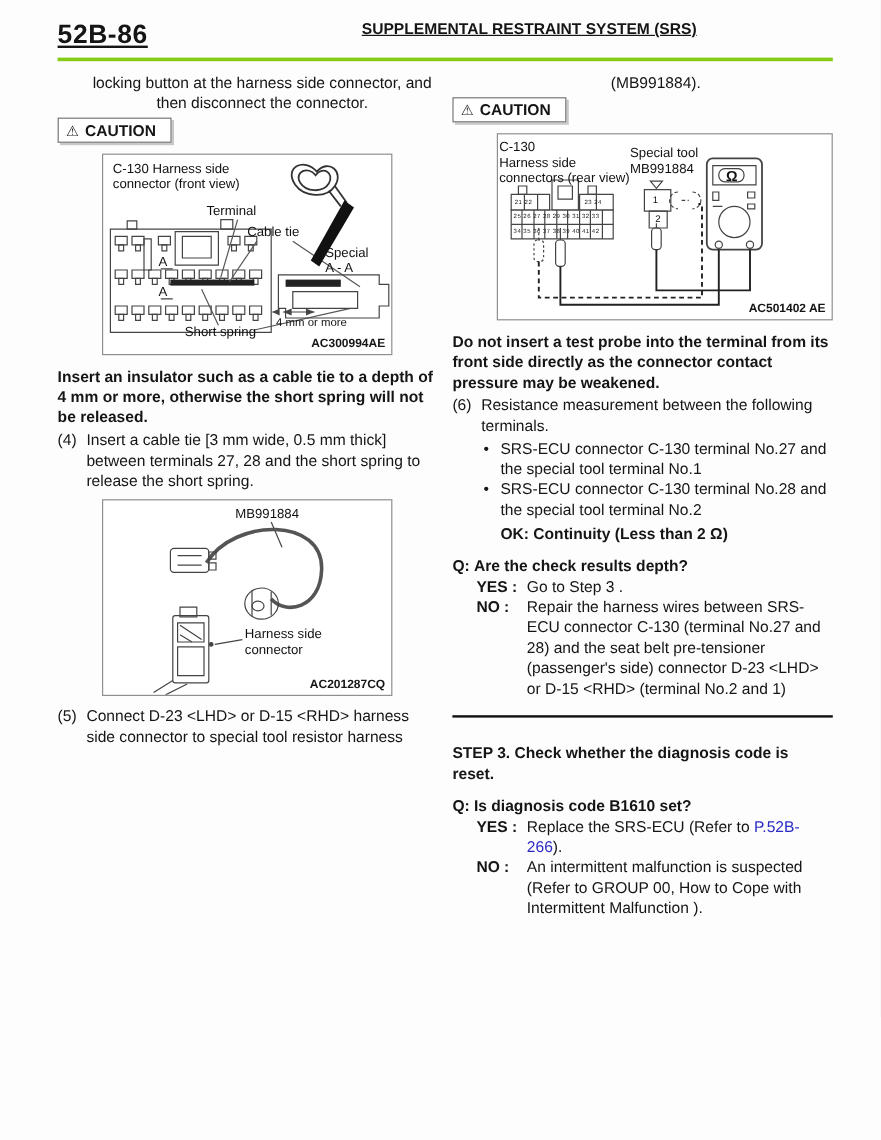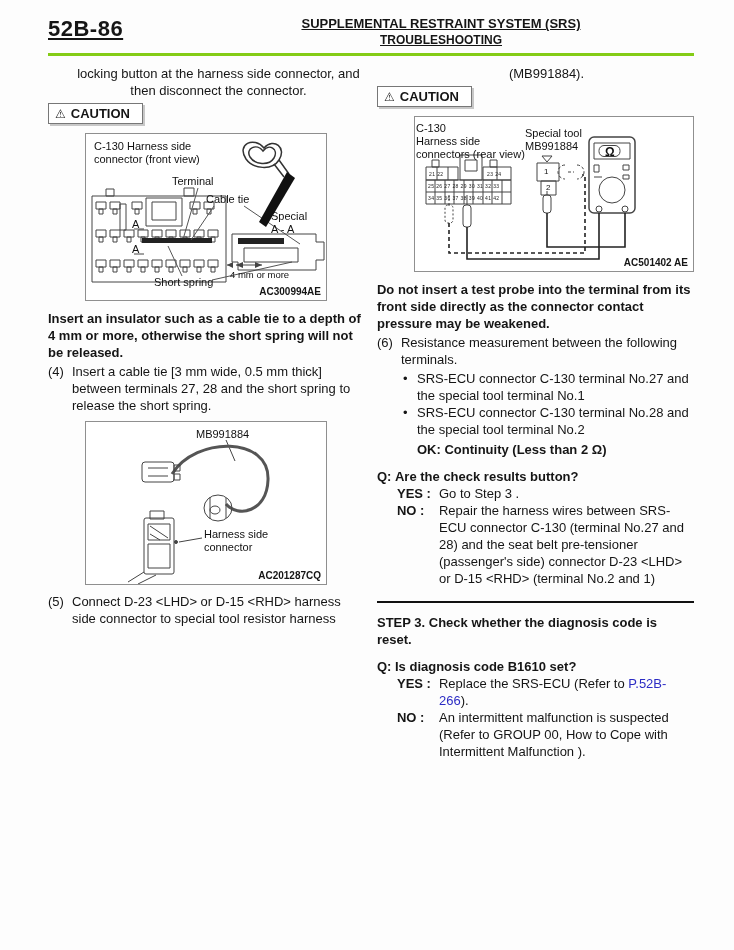--- a/index.html
+++ b/index.html
@@ -42,34 +42,33 @@
   .bullet-row{display:flex;margin-left:26px;}
   .bullet-ch{width:14px;flex:none;}
   .bullet-tx{flex:1;}
   .ok-line{font-weight:bold;margin:3px 0 6px 40px;}
   .qa{margin-top:10px;}
   .q-row{display:flex;font-weight:bold;}
   .q-label{width:18px;flex:none;}
   .ans-row{display:flex;margin-left:20px;}
   .ans-label{width:42px;flex:none;font-weight:bold;}
   .ans-text{flex:1;}
-  .step-head{border-top:2px solid #111;margin-top:14px;padding-top:11px;font-weight:bold;}
+  .step-head{border-top:2px solid #111;margin-top:14px;padding-top:21px;font-weight:bold;}
   .ref-link{color:#2b2bc4;}
   svg *{vector-effect:non-scaling-stroke;}
 </style>
 </head>
 <body>
 
 <div class="page">
 
   <div class="hdr">
     <div class="page-code">52B-86</div>
     <div class="hdr-center">
       <div class="hdr-title">SUPPLEMENTAL RESTRAINT SYSTEM (SRS)</div>
-      <div class="hdr-sub">TROUBLESHOOTING</div>
     </div>
   </div>
 
   <div class="cols">
 
     <div class="col left">
 
       <p class="cont-para" style="margin-top:0">locking button at the harness side connector, and then disconnect the connector.</p>
 
       <div class="caution">
@@ -288,21 +287,21 @@
       <div class="bullet-row">
         <span class="bullet-ch">•</span>
         <div class="bullet-tx">SRS-ECU connector C-130 terminal No.28 and the special tool terminal No.2</div>
       </div>
 
       <div class="ok-line">OK: Continuity (Less than 2 Ω)</div>
 
       <div class="qa">
         <div class="q-row">
           <span class="q-label">Q:</span>
-          <span>Are the check results button?</span>
+          <span>Are the check results depth?</span>
         </div>
         <div class="ans-row">
           <span class="ans-label">YES :</span>
           <span class="ans-text">Go to Step 3 .</span>
         </div>
         <div class="ans-row">
           <span class="ans-label">NO :</span>
           <span class="ans-text">Repair the harness wires between SRS-ECU connector C-130 (terminal No.27 and 28) and the seat belt pre-tensioner (passenger's side) connector D-23 &lt;LHD&gt; or D-15 &lt;RHD&gt; (terminal No.2 and 1)</span>
         </div>
       </div>

